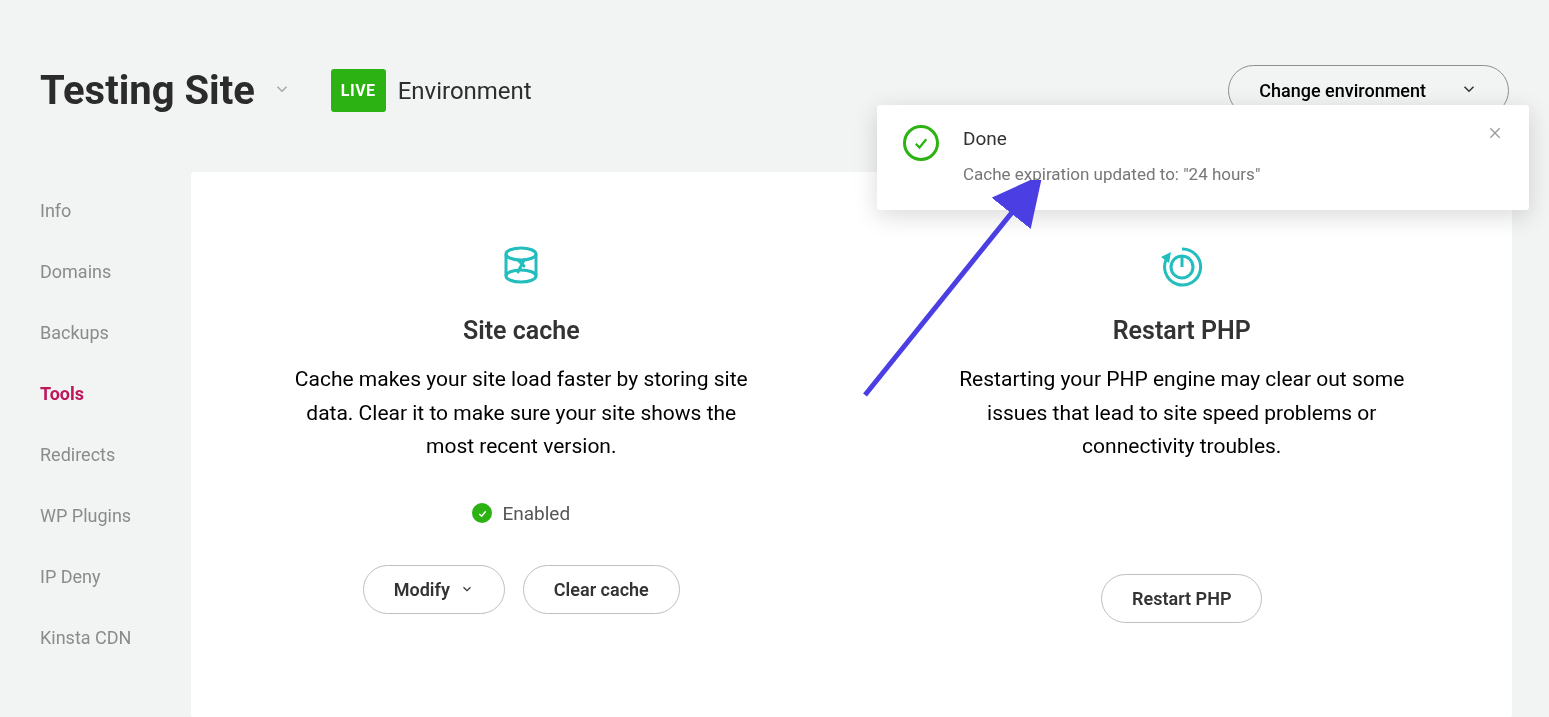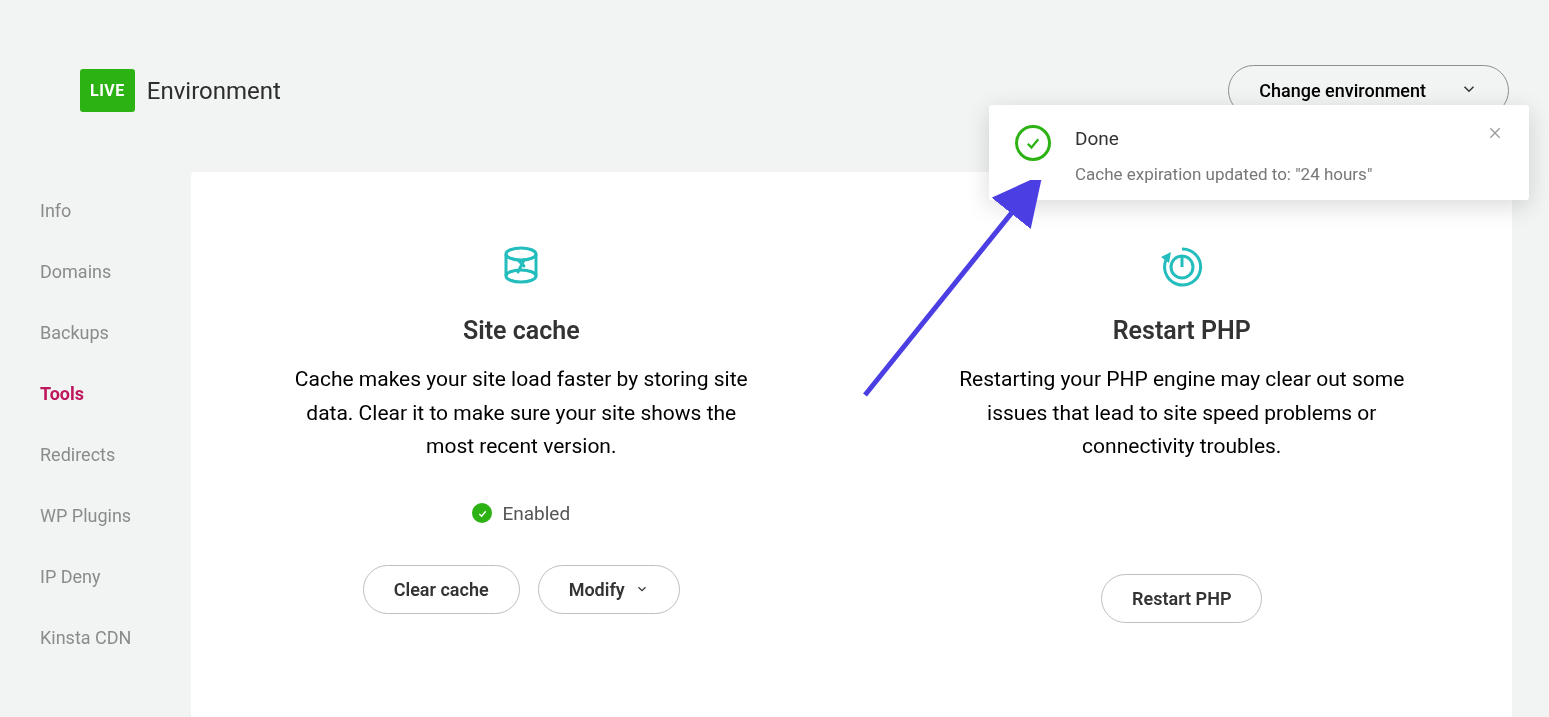--- a/index.html
+++ b/index.html
@@ -34,36 +34,44 @@
 
     .btn-row{display:flex;gap:18px;margin-top:40px;}
     .btn{border:1px solid #bfbfbf;border-radius:999px;background:#fff;font-size:18px;font-weight:600;color:#333;padding:13px 30px;cursor:pointer;display:inline-flex;align-items:center;gap:10px;}
     .btn .chev{display:inline-flex;}
 
     
     .feat-icon{color:#23BDBD;}
     .feat-icon svg{display:block;}
 
     
-    .toast{position:absolute;right:20px;top:105px;width:540px;background:#fff;border-radius:3px;box-shadow:0 6px 24px rgba(0,0,0,.15);padding:20px 26px 16px;display:flex;gap:24px;}
+    .toast{position:absolute;right:20px;top:105px;width:652px;background:#fff;border-radius:3px;box-shadow:0 6px 24px rgba(0,0,0,.15);padding:20px 26px 26px;display:flex;gap:24px;}
     .toast-icon{flex:0 0 auto;}
     .toast-icon .ring{width:36px;height:36px;border:3px solid #2CB313;border-radius:50%;display:flex;align-items:center;justify-content:center;}
     .toast-icon .ring svg{width:18px;height:18px;stroke:#2CB313;stroke-width:3;fill:none;}
     .toast-body{flex:1;}
     .toast-title{font-size:19px;color:#333;margin-top:2px;}
     .toast-msg{font-size:17px;color:#777;margin-top:14px;}
     .toast-close{color:#9b9b9b;cursor:pointer;font-size:18px;line-height:1;}
 
     
     .arrow-svg{position:absolute;left:855px;top:180px;pointer-events:none;}
   </style>
 </head>
 <body>
 
 <div class="top-row">
+  <div class="site-title-wrap">
+    <span class="site-title">Testing Site</span>
+    <span class="chev">
+      <svg width="18" height="18" viewBox="0 0 24 24" fill="none" stroke="currentColor" stroke-width="2">
+          <polyline points="6 9 12 15 18 9"></polyline>
+        </svg>
+    </span>
+  </div>
   <span class="live-pill">LIVE</span>
   <span class="env-label">Environment</span>
 
   <button class="change-env">
     <span>Change environment</span>
     <span class="chev">
       <svg width="18" height="18" viewBox="0 0 24 24" fill="none" stroke="#333" stroke-width="2">
           <polyline points="6 9 12 15 18 9"></polyline>
         </svg>
     </span>
@@ -100,29 +108,29 @@
       <span class="status-dot">
         <svg viewBox="0 0 24 24">
             <polyline points="5 13 10 18 19 7"></polyline>
           </svg>
       </span>
       <span>Enabled</span>
     </div>
 
     <div class="btn-row">
       <button class="btn">
-        <span>Clear cache</span>
-      </button>
-      <button class="btn">
         <span>Modify</span>
         <span class="chev">
           <svg width="14" height="14" viewBox="0 0 24 24" fill="none" stroke="#333" stroke-width="2">
               <polyline points="6 9 12 15 18 9"></polyline>
             </svg>
         </span>
+      </button>
+      <button class="btn">
+        <span>Clear cache</span>
       </button>
     </div>
   </div>
 
   <div class="panel">
     <span class="feat-icon">
       <svg width="50" height="50" viewBox="0 0 50 50">
         <path d="M10 16 A18 18 0 1 0 25 7" fill="none" stroke="currentColor" stroke-width="3"></path>
         <polygon points="4,15 14,10 12,21" fill="currentColor"></polygon>
         <circle cx="25" cy="25" r="11" fill="none" stroke="currentColor" stroke-width="3"></circle>

